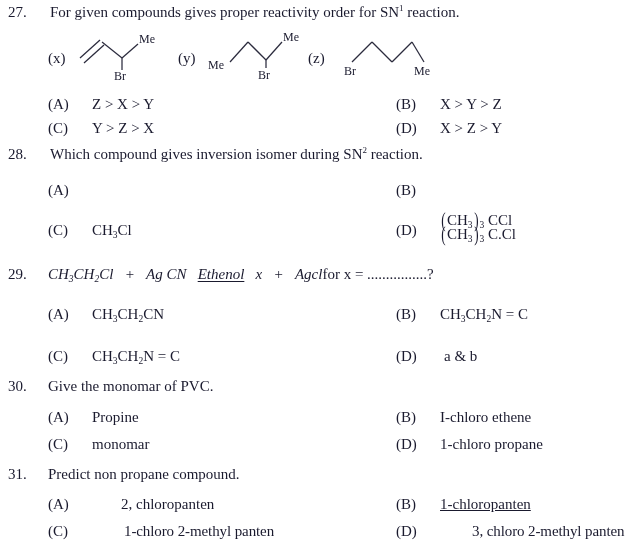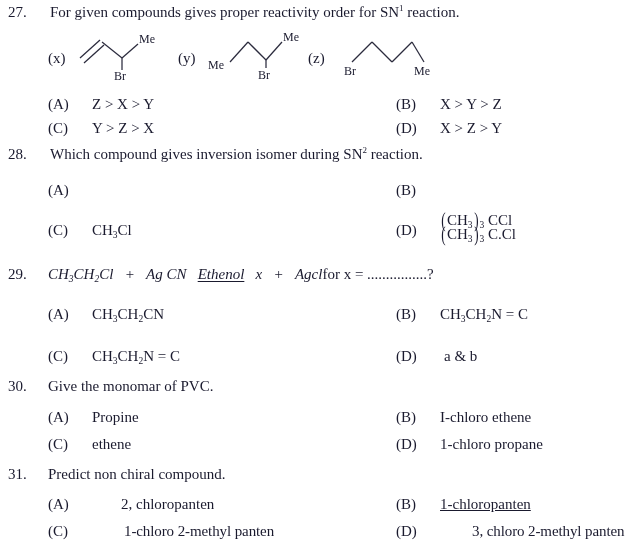--- a/index.html
+++ b/index.html
@@ -190,27 +190,27 @@
   <div class="abs qnum" style="left:8px; top:378px;">30.</div>
   <div class="abs qtext" style="left:48px; top:378px;">Give the monomar of PVC.</div>
 
   <div class="abs opt-label" style="left:48px; top:409px;">(A)</div>
   <div class="abs opt-text" style="left:92px; top:409px;">Propine</div>
 
   <div class="abs opt-label" style="left:396px; top:409px;">(B)</div>
   <div class="abs opt-text" style="left:440px; top:409px;">I-chloro ethene</div>
 
   <div class="abs opt-label" style="left:48px; top:436px;">(C)</div>
-  <div class="abs opt-text" style="left:92px; top:436px;">ethene</div>
+  <div class="abs opt-text" style="left:92px; top:436px;">monomar</div>
 
   <div class="abs opt-label" style="left:396px; top:436px;">(D)</div>
   <div class="abs opt-text" style="left:440px; top:436px;">1-chloro propane</div>
 
   <div class="abs qnum" style="left:8px; top:466px;">31.</div>
-  <div class="abs qtext" style="left:48px; top:466px;">Predict non chiral compound.</div>
+  <div class="abs qtext" style="left:48px; top:466px;">Predict non propane compound.</div>
 
   <div class="abs opt-label" style="left:48px; top:496px;">(A)</div>
   <div class="abs opt-text" style="left:92px; top:496px;margin-left:29px;">2, chloropanten</div>
 
   <div class="abs opt-label" style="left:396px; top:496px;">(B)</div>
   <div class="abs opt-text" style="left:440px; top:496px;text-decoration:underline;">1-chloropanten</div>
 
   <div class="abs opt-label" style="left:48px; top:523px;">(C)</div>
   <div class="abs opt-text tight" style="left:92px; top:523px;">1-chloro 2-methyl panten</div>
 

